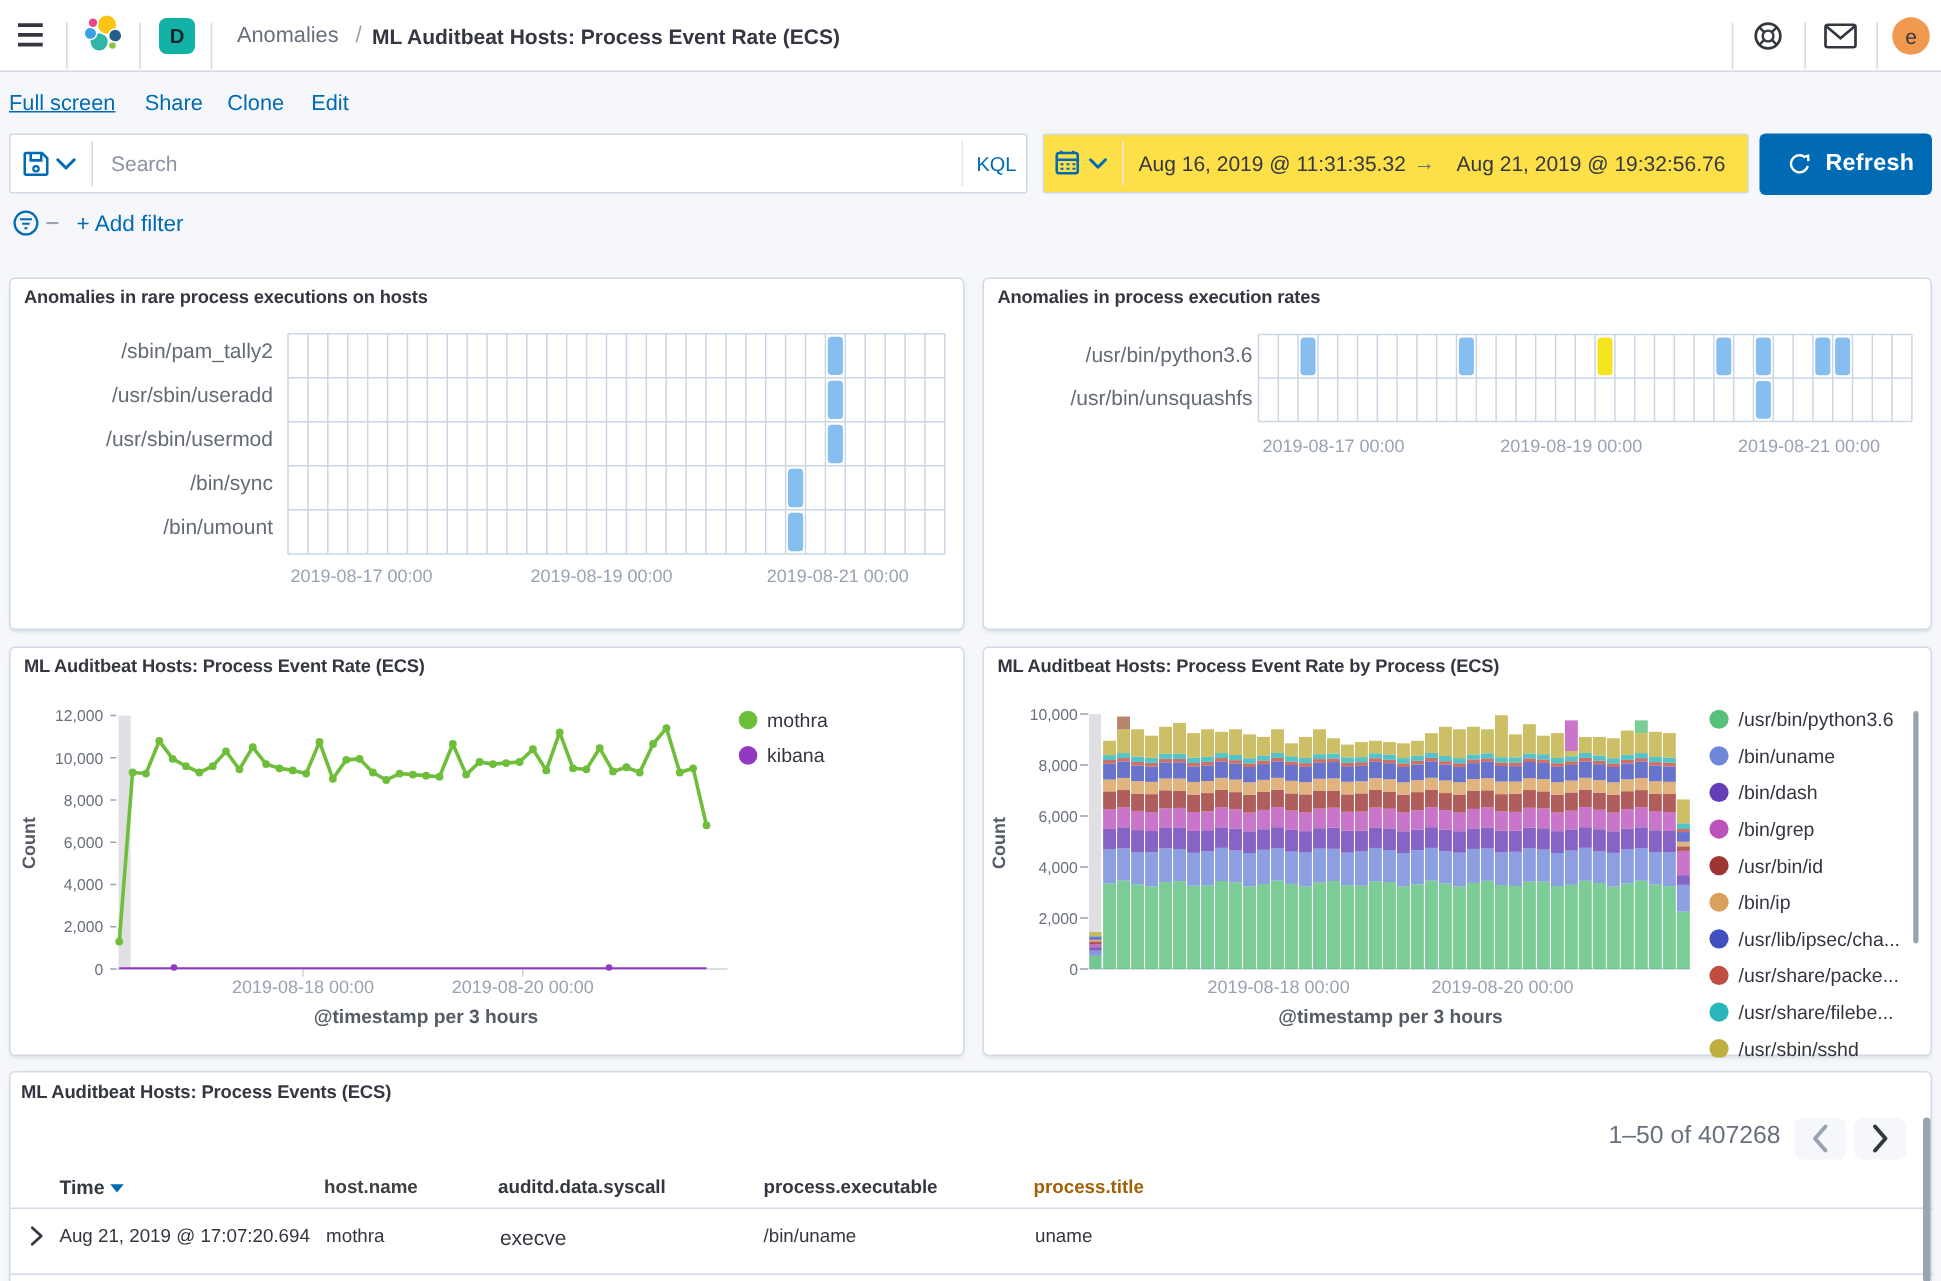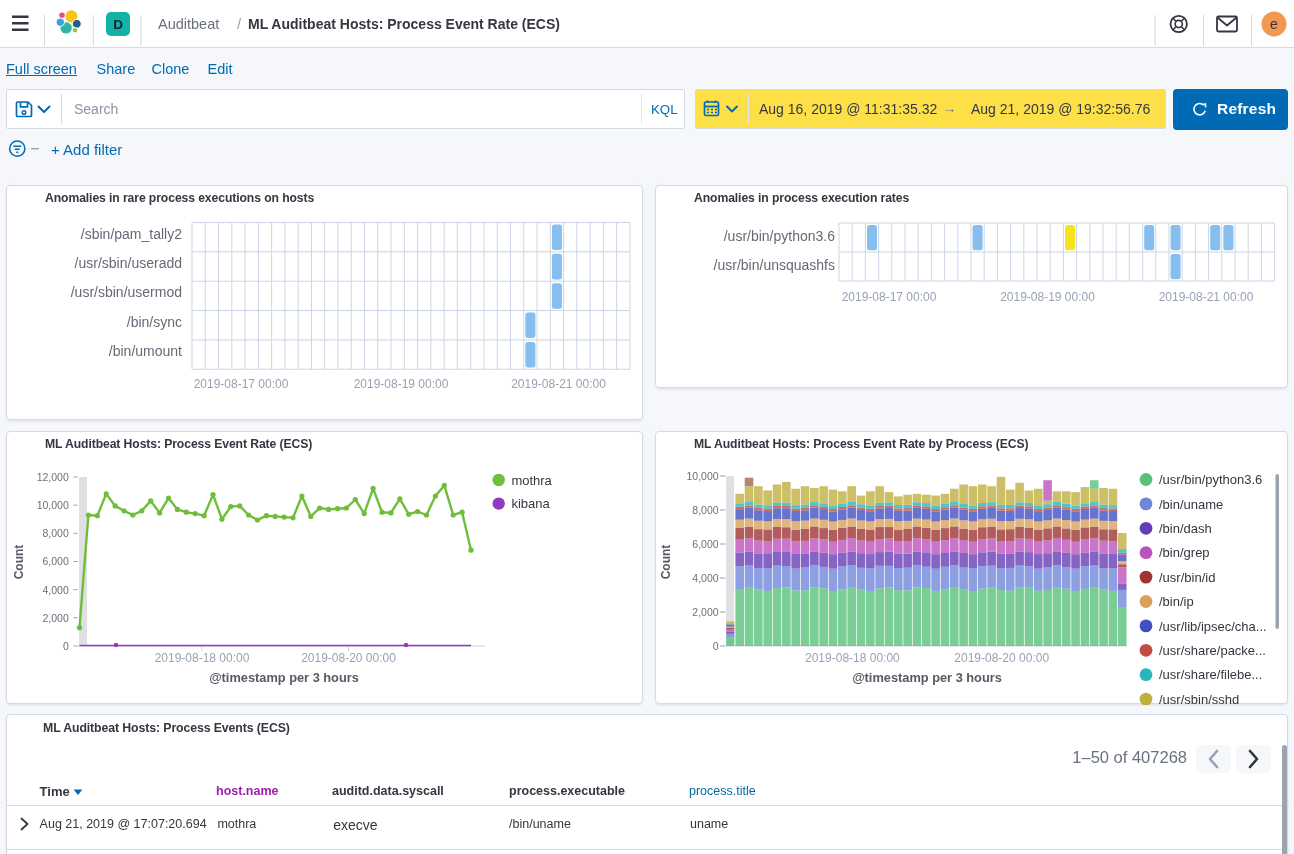--- a/index.html
+++ b/index.html
@@ -1,36 +1,36 @@
 <!DOCTYPE html>
 <html><head><meta charset="utf-8"><style>
 * { margin:0; padding:0; box-sizing:border-box; }
 html,body { width:1294px; height:854px; font-family:"Liberation Sans",sans-serif; background:#f5f7fa; overflow:hidden; position:relative; }
 .abs { position:absolute; }
 .panel { position:absolute; background:#fff; border:1px solid #d3dae6; border-radius:4px; box-shadow:0 2px 2px -1px rgba(152,162,179,.2),0 1px 5px -2px rgba(152,162,179,.2); }
-.ptitle { position:absolute; left:9px; top:5px; font-size:12.2px; font-weight:bold; color:#343741; letter-spacing:-0.1px;margin-left:29px; }
+.ptitle { position:absolute; left:9px; top:5px; font-size:12.2px; font-weight:bold; color:#343741; letter-spacing:-0.1px; }
 svg text { font-family:"Liberation Sans",sans-serif; }
 </style></head>
 <body>
 
 <div class="abs" style="left:0;top:0;width:1294px;height:48px;background:#fff;border-bottom:1px solid #d3dae6;">
   <svg width="150" height="48" style="position:absolute;left:0;top:0">
     <path d="M12 16.8h16.5M12 23.3h16.5M12 29.8h16.5" stroke="#343741" stroke-width="2.5"></path>
     <path d="M44.5 15V46 M93.3 15V46 M141 15V46" stroke="#d3dae6" stroke-width="1"></path>
 
     <circle cx="66.1" cy="27.9" r="6.2" fill="#31b5a5" stroke="#fff" stroke-width="1"></circle>
     <circle cx="71.3" cy="16.4" r="6.6" fill="#fbc514" stroke="#fff" stroke-width="1"></circle>
     <circle cx="76.8" cy="23.8" r="4.4" fill="#235e86" stroke="#fff" stroke-width="1"></circle>
     <circle cx="60.3" cy="22.2" r="4.2" fill="#3ba1e0" stroke="#fff" stroke-width="1"></circle>
     <circle cx="62" cy="15.2" r="3.3" fill="#e8478b" stroke="#fff" stroke-width="1"></circle>
     <circle cx="75" cy="30.3" r="2.7" fill="#8bc53f" stroke="#fff" stroke-width="1"></circle>
     <rect x="106" y="12" width="24" height="24" rx="5" fill="#12b2a6"></rect>
     <text x="118" y="28.5" font-size="13.5" font-weight="600" fill="#1a2430" text-anchor="middle">D</text>
   </svg>
-  <span class="abs" style="left:158px;top:16px;font-size:14.5px;color:#69707d;">Auditbeat</span>
+  <span class="abs" style="left:158px;top:16px;font-size:14.5px;color:#69707d;">Anomalies</span>
   <span class="abs" style="left:237px;top:15px;font-size:15px;color:#98a2b3;">/</span>
   <span class="abs" style="left:248px;top:16px;font-size:14px;font-weight:600;color:#343741;">ML Auditbeat Hosts: Process Event Rate (ECS)</span>
   <svg width="160" height="48" style="position:absolute;left:1134px;top:0">
     <path d="M21 15V46 M69.5 15V46 M117.5 15V46" stroke="#d3dae6" stroke-width="1"></path>
 
     <circle cx="44.7" cy="24" r="8.2" fill="none" stroke="#343741" stroke-width="1.8"></circle>
     <circle cx="44.7" cy="24" r="3.6" fill="none" stroke="#343741" stroke-width="1.6"></circle>
     <path d="M39 18.3l3 3M50.4 18.3l-3 3M39 29.7l3-3M50.4 29.7l-3-3" stroke="#343741" stroke-width="1.6"></path>
 
     <rect x="83" y="16.5" width="20" height="15" rx="1.5" fill="none" stroke="#343741" stroke-width="1.8"></rect>
@@ -98,21 +98,21 @@
       <text x="234.0" y="202.0" font-size="12" fill="#98a2b3" text-anchor="middle">2019-08-17 00:00</text>
       <text x="394.0" y="202.0" font-size="12" fill="#98a2b3" text-anchor="middle">2019-08-19 00:00</text>
       <text x="551.5" y="202.0" font-size="12" fill="#98a2b3" text-anchor="middle">2019-08-21 00:00</text>
       <text x="175" y="52.7" font-size="14" fill="#646b76" text-anchor="end">/sbin/pam_tally2</text>
       <text x="175" y="82.0" font-size="14" fill="#646b76" text-anchor="end">/usr/sbin/useradd</text>
       <text x="175" y="111.4" font-size="14" fill="#646b76" text-anchor="end">/usr/sbin/usermod</text>
       <text x="175" y="140.7" font-size="14" fill="#646b76" text-anchor="end">/bin/sync</text>
       <text x="175" y="170.1" font-size="14" fill="#646b76" text-anchor="end">/bin/umount</text>
     </svg>
 </div>
-<div class="panel" style="left:655px;top:185px;width:633px;height:203px;">
+<div class="panel" style="left:655px;top:185px;width:633px;height:235px;">
   <div class="ptitle">Anomalies in process execution rates</div>
   <svg width="633" height="235" style="position:absolute;left:0;top:0;">
       <path d="M183.00 37V95 M196.20 37V95 M209.40 37V95 M222.60 37V95 M235.80 37V95 M249.00 37V95 M262.20 37V95 M275.40 37V95 M288.60 37V95 M301.80 37V95 M315.00 37V95 M328.20 37V95 M341.40 37V95 M354.60 37V95 M367.80 37V95 M381.00 37V95 M394.20 37V95 M407.40 37V95 M420.60 37V95 M433.80 37V95 M447.00 37V95 M460.20 37V95 M473.40 37V95 M486.60 37V95 M499.80 37V95 M513.00 37V95 M526.20 37V95 M539.40 37V95 M552.60 37V95 M565.80 37V95 M579.00 37V95 M592.20 37V95 M605.40 37V95 M618.60 37V95 M183 37.00H618.60 M183 66.00H618.60 M183 95.00H618.60" stroke="#ccd5e6" stroke-width="1" fill="none"></path>
       <rect x="211.00" y="39.00" width="10.00" height="25.20" rx="2.5" fill="#85beef"></rect>
       <rect x="316.60" y="39.00" width="10.00" height="25.20" rx="2.5" fill="#85beef"></rect>
       <rect x="409.00" y="39.00" width="10.00" height="25.20" rx="2.5" fill="#f5e41d"></rect>
       <rect x="488.20" y="39.00" width="10.00" height="25.20" rx="2.5" fill="#85beef"></rect>
       <rect x="514.60" y="39.00" width="10.00" height="25.20" rx="2.5" fill="#85beef"></rect>
       <rect x="554.20" y="39.00" width="10.00" height="25.20" rx="2.5" fill="#85beef"></rect>
       <rect x="567.40" y="39.00" width="10.00" height="25.20" rx="2.5" fill="#85beef"></rect>
@@ -687,24 +687,24 @@
   <div class="abs" style="left:1189px;top:30px;width:35px;height:28px;background:#f5f7fa;border-radius:6px;"></div>
   <div class="abs" style="left:1229px;top:30px;width:35px;height:28px;background:#f5f7fa;border-radius:6px;"></div>
   <svg width="120" height="40" style="position:absolute;left:1185px;top:25px">
     <path d="M25 11l-7 8 7 8" fill="none" stroke="#98a2b3" stroke-width="2.6" stroke-linecap="round" stroke-linejoin="round"></path>
     <path d="M58 11l7 8-7 8" fill="none" stroke="#343741" stroke-width="2.6" stroke-linecap="round" stroke-linejoin="round"></path>
   </svg>
   <div class="abs" style="left:32.6px;top:69px;font-size:13px;font-weight:bold;color:#343741;">Time</div>
   <svg width="16" height="12" style="position:absolute;left:64px;top:71px">
       <path d="M2.5 3.5l4.5 5.5 4.5-5.5z" fill="#006bb4"></path>
     </svg>
-  <div class="abs" style="left:209px;top:69px;font-size:12.5px;font-weight:bold;color:#a21caf;">host.name</div>
+  <div class="abs" style="left:209px;top:69px;font-size:12.5px;font-weight:bold;color:#404040;">host.name</div>
   <div class="abs" style="left:325px;top:69px;font-size:12.5px;font-weight:bold;color:#343741;">auditd.data.syscall</div>
   <div class="abs" style="left:502px;top:69px;font-size:12.5px;font-weight:bold;color:#343741;">process.executable</div>
-  <div class="abs" style="left:682px;top:69px;font-size:12.5px;font-weight:normal;color:#0369a1;">process.title</div>
+  <div class="abs" style="left:682px;top:69px;font-size:12.5px;font-weight:bold;color:#a16207;">process.title</div>
   <div class="abs" style="left:0;top:90px;width:1282px;border-top:1px solid #d3dae6;"></div>
   <svg width="20" height="20" style="position:absolute;left:8px;top:100px">
       <path d="M6.5 3.5l6 5.5-6 5.5" fill="none" stroke="#343741" stroke-width="1.8" stroke-linecap="round" stroke-linejoin="round"></path>
     </svg>
   <div class="abs" style="left:32.6px;top:102px;font-size:12.5px;color:#343741;">Aug 21, 2019 @ 17:07:20.694</div>
   <div class="abs" style="left:210.4px;top:102px;font-size:12.5px;color:#343741;">mothra</div>
   <div class="abs" style="left:326.3px;top:102px;font-size:14px;color:#343741;">execve</div>
   <div class="abs" style="left:502px;top:102px;font-size:12.5px;color:#343741;">/bin/uname</div>
   <div class="abs" style="left:683px;top:102px;font-size:12.5px;color:#343741;">uname</div>
   <div class="abs" style="left:0;top:133.5px;width:1282px;border-top:1px solid #d3dae6;"></div>

